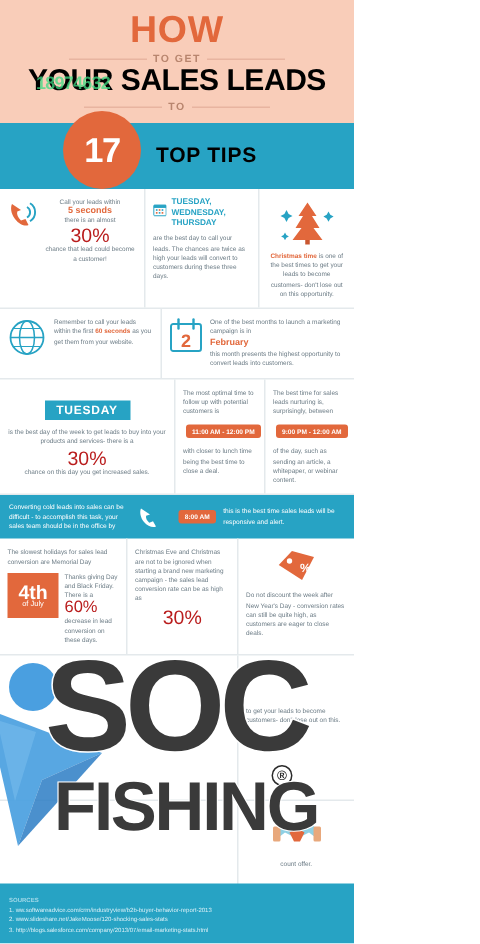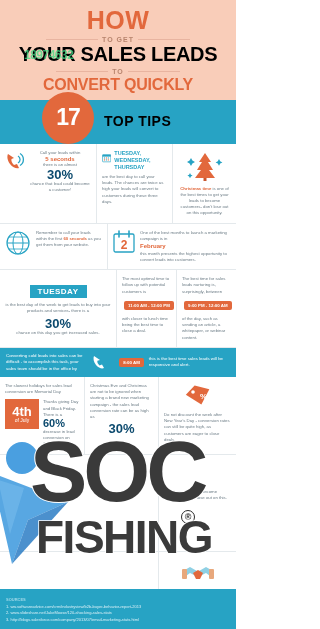--- a/index.html
+++ b/index.html
@@ -46,21 +46,21 @@
     position: absolute; left: 104px; top: 13px;
     color: #000000; font-size: 14px; font-weight: bold; letter-spacing: 0.5px;
   }
 
   
   .row { display: flex; border-bottom: 1px solid #e4e9ec; }
   .cell { padding: 6px 5px; position: relative; }
   .cell + .cell { border-left: 1px solid #e4e9ec; }
   .txt { font-size: 4.3px; color: #6b7b85; line-height: 1.45; }
   .txt b { color: #e2683c; font-weight: bold; }
-  .big-o { font-size: 13px; color: #0c4a6e; font-weight: bold; line-height: 1; }
+  .big-o { font-size: 13px; color: #b91c1c; font-weight: normal; line-height: 1; }
   .mid-t { font-size: 6px; color: #e2683c; font-weight: bold; }
   .hd-teal { font-size: 5.5px; color: #27a3c4; font-weight: bold; line-height: 1.3; }
 
   
   .ico { display: block; }
   .pill {
     display: inline-block; background: #e2683c; color: #fff;
     font-size: 4.4px; font-weight: bold; padding: 2px 4px; border-radius: 2px;
     white-space: nowrap;
   }
@@ -126,21 +126,20 @@
       <span class="ln"></span>
       <span class="sm">TO GET</span>
       <span class="ln"></span>
     </div>
     <div class="hdr-leads">YOUR SALES LEADS</div>
     <div class="rule-row">
       <span class="ln"></span>
       <span class="sm">TO</span>
       <span class="ln"></span>
     </div>
-    <div class="hdr-convert">CONVERT QUICKLY</div>
     <div class="wm-phone">18974632</div>
   </div>
 
   <div class="tipsbar">
     <div class="circ17">17</div>
     <div class="toptips">TOP TIPS</div>
   </div>
 
   <div class="row">
     <div class="cell" style="width:96px;display:flex;gap:4px;align-items:flex-start;">

